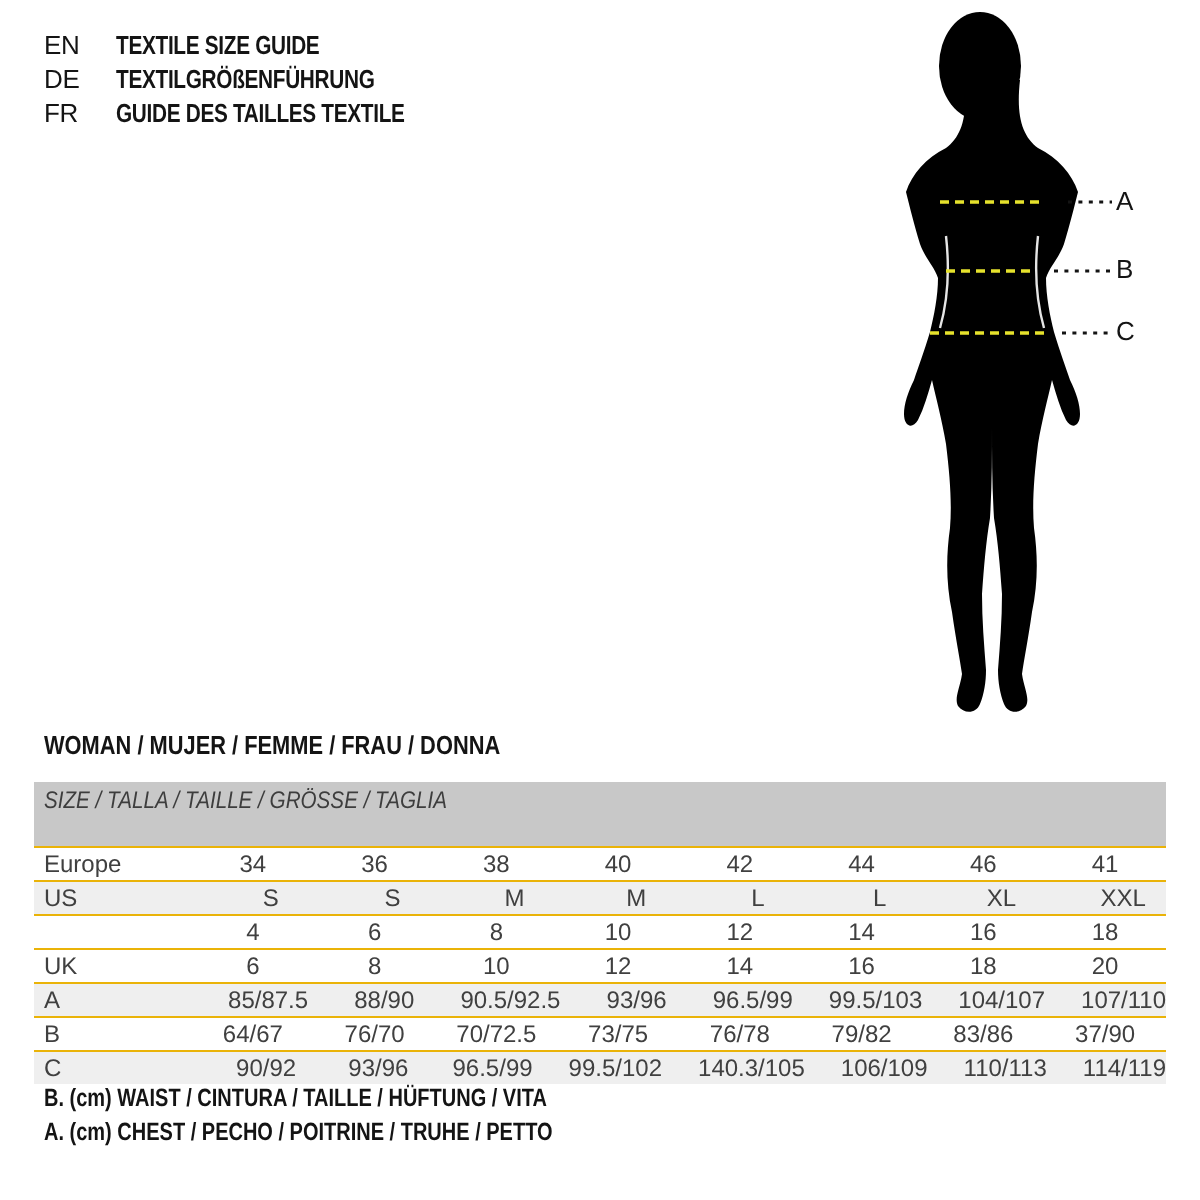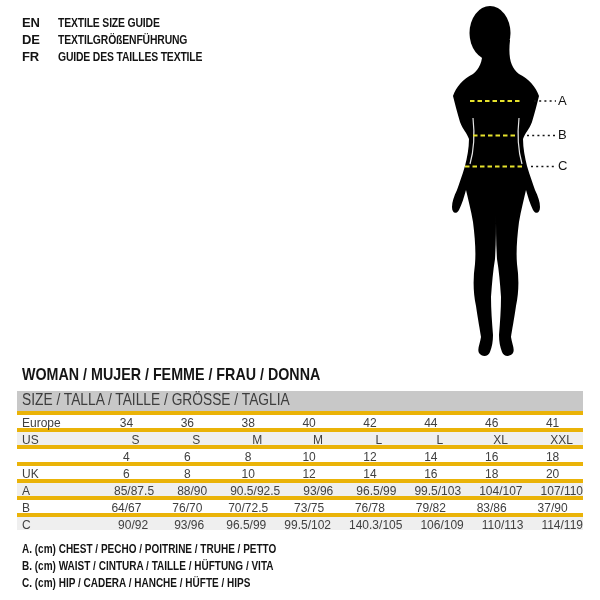--- a/index.html
+++ b/index.html
@@ -2,37 +2,37 @@
 <html><head>
 <meta charset="utf-8">
 <style>
   html,body{margin:0;padding:0;background:#ffffff;}
   #page{position:relative;width:600px;height:600px;background:#ffffff;overflow:hidden;
         font-family:"Liberation Sans", sans-serif;color:#141414;}
 
   
   .lang-list{position:absolute;left:22px;top:14px;}
   .lang-row{display:flex;height:17px;line-height:17px;}
-  .lang-code{width:36px;font-weight:bold;font-size:13px;letter-spacing:-0.2px;}
+  .lang-code{width:36px;font-weight:normal;font-size:13px;letter-spacing:-0.2px;}
   .lang-label{font-weight:bold;font-size:13px;letter-spacing:-0.2px;}
   .condensed{display:inline-block;transform:scaleX(0.80);transform-origin:0 50%;white-space:nowrap;}
 
   
   .figure-wrap{position:absolute;left:430px;top:0px;width:170px;height:390px;}
   .measure-label{position:absolute;left:128px;width:22px;height:14px;line-height:14px;
                  font-size:13px;color:#141414;text-align:left;}
 
   
-  .audience{position:absolute;left:22px;top:365px;font-weight:bold;font-size:17px;}
+  .audience{position:absolute;left:22px;top:365px;font-weight:bold;font-size:13px;}
 
   
   .size-table{position:absolute;left:17px;top:391px;width:566px;font-size:12px;color:#404040;}
-  .thead{height:20px;line-height:18px;background:#c8c8c8;color:#3d3d3d;padding-left:5px;
-         font-size:16px;}
-  .trow{display:flex;height:17px;line-height:17px;border-top:4px solid #eab308;box-sizing:border-box;}
+  .thead{height:32px;line-height:18px;background:#c8c8c8;color:#3d3d3d;padding-left:5px;
+         font-size:12px;font-style:italic;}
+  .trow{display:flex;height:17px;line-height:17px;border-top:1px solid #eab308;box-sizing:border-box;align-items:center;}
   .trow.shaded{background:#efefef;gap:18px;}
   .tlabel{width:79px;padding-left:5px;box-sizing:border-box;text-align:left;}
   .tcell{flex:1;text-align:center;}
 
   
   .legend{position:absolute;left:22px;top:541px;}
   .legend-row{height:17px;line-height:17px;font-weight:bold;font-size:12.5px;}
 </style>
 </head>
 <body>
@@ -183,23 +183,20 @@
           <div class="tcell">140.3/105</div>
           <div class="tcell">106/109</div>
           <div class="tcell">110/113</div>
           <div class="tcell">114/119</div>
         </div>
       </div>
   </div>
 
   <div class="legend">
     <div class="legend-row">
+      <span class="condensed">B. (cm) WAIST / CINTURA / TAILLE / HÜFTUNG / VITA</span>
+    </div>
+    <div class="legend-row">
       <span class="condensed">A. (cm) CHEST / PECHO / POITRINE / TRUHE / PETTO</span>
     </div>
-    <div class="legend-row">
-      <span class="condensed">B. (cm) WAIST / CINTURA / TAILLE / HÜFTUNG / VITA</span>
-    </div>
-    <div class="legend-row">
-      <span class="condensed">C. (cm) HIP / CADERA / HANCHE / HÜFTE / HIPS</span>
-    </div>
   </div>
 
 </div>
 
 </body></html>

